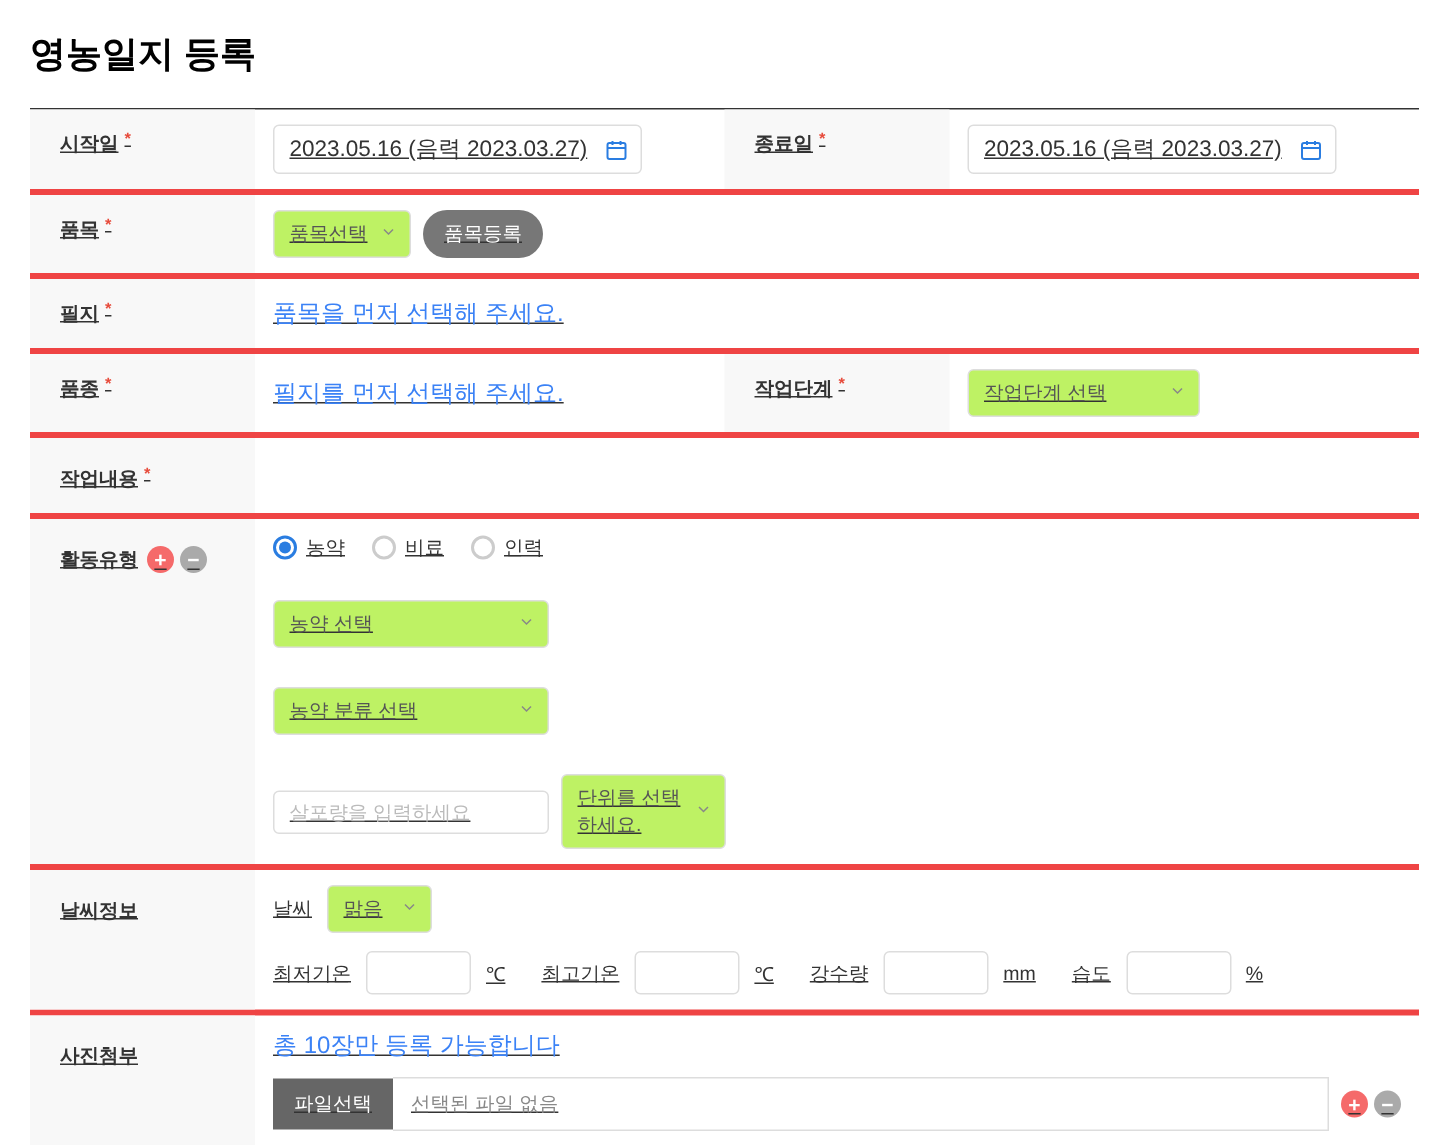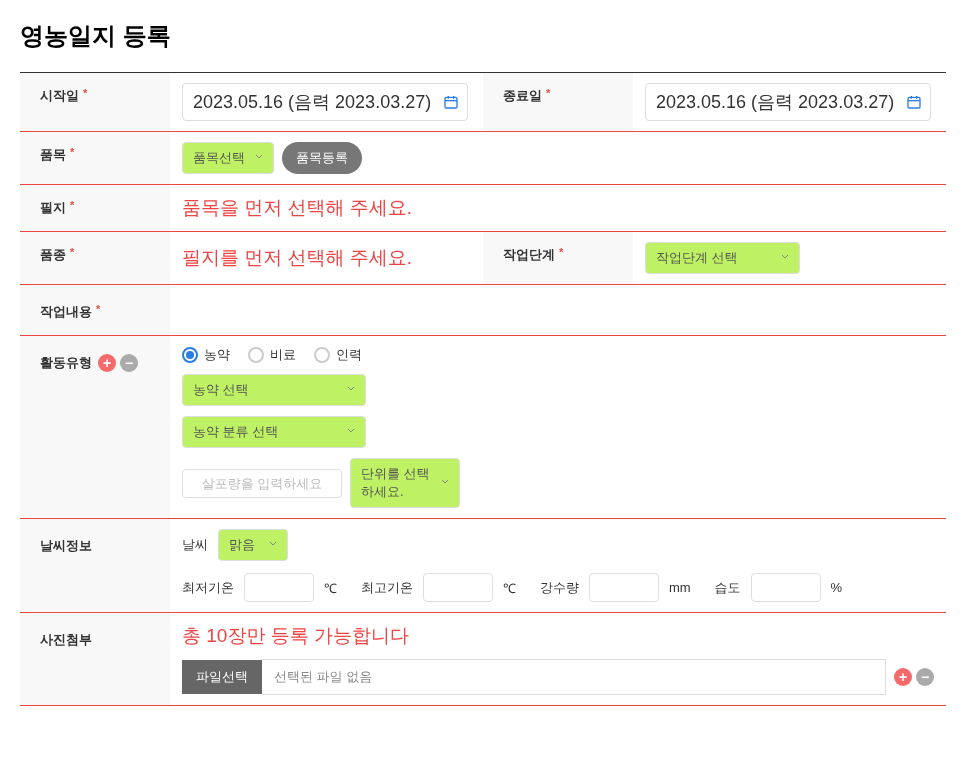--- a/index.html
+++ b/index.html
@@ -12,21 +12,22 @@
 }
 .container { width: 926px; margin: 0 auto; }
 .page-title { font-size: 24px; font-weight: 700; color: #000; margin-bottom: 20px; }
 .form-table {
   width: 100%;
   border-top: 1px solid #333;
   border-collapse: collapse;
 }
 .form-row {
   display: flex;
-  border-bottom: 1px solid #ef4444;
+  border-bottom: 4px solid #ef4444;
+  text-decoration: underline;
 }
 .form-half { display: flex; flex: 1; }
 .label-cell {
   width: 150px;
   min-width: 150px;
   background: #f8f8f8;
   padding: 14px 20px;
   font-size: 13px;
   font-weight: 600;
   color: #333;
@@ -43,21 +44,21 @@
   flex-wrap: wrap;
   gap: 8px;
 }
 .date-wrap {
   position: relative;
   display: inline-flex;
   align-items: center;
   border: 1px solid #ddd;
   border-radius: 4px;
   padding: 6px 36px 6px 10px;
-  font-size: 18px;
+  font-size: 15px;
   color: #333;
   background: #fff;
 }
 .cal-icon {
   position: absolute;
   right: 8px;
   width: 16px;
   height: 16px;
   display: flex;
   align-items: center;
@@ -94,21 +95,21 @@
   cursor: pointer;
 }
 .btn-file {
   background: #666;
   color: #fff;
   border: none;
   padding: 8px 14px;
   font-size: 13px;
   cursor: pointer;
 }
-.hint-text { font-size: 19px; color: #ef4444; }
+.hint-text { font-size: 16px; color: #3b82f6; }
 textarea.textarea {
   width: 540px;
   height: 130px;
   border: 1px solid #ddd;
   border-radius: 4px;
   padding: 10px;
   font-size: 13px;
   font-family: inherit;
   resize: both;
 }
@@ -130,31 +131,31 @@
   cursor: pointer;
 }
 .circle-btn.plus { background: #f56a6a; }
 .circle-btn.minus { background: #aaa; }
 .circle-btns { display: inline-flex; gap: 4px; margin-left: 6px; }
 .activity-body {
   padding: 10px 12px;
   flex: 1;
   display: flex;
   flex-direction: column;
-  gap: 10px;
+  gap: 26px;
 }
 .text-input {
   border: 1px solid #ddd;
   border-radius: 4px;
   padding: 6px 10px;
   font-size: 13px;
   width: 184px;
 }
 .text-input.small { width: 70px; }
-.text-input.amt { width: 160px; text-align: center; }
+.text-input.amt { width: 184px; text-align: left; }
 .activity-row { display: flex; gap: 8px; align-items: center; }
 .weather-row { display: flex; align-items: center; gap: 10px; flex-wrap: wrap; }
 .weather-block { display: flex; flex-direction: column; gap: 12px; width: 100%; }
 .weather-label { font-size: 13px; color: #333; }
 .unit { font-size: 13px; color: #333; margin-right: 14px; }
 .file-row { display: flex; align-items: center; width: 100%; }
 .file-name-box {
   flex: 1;
   border: 1px solid #ddd;
   border-left: none;

